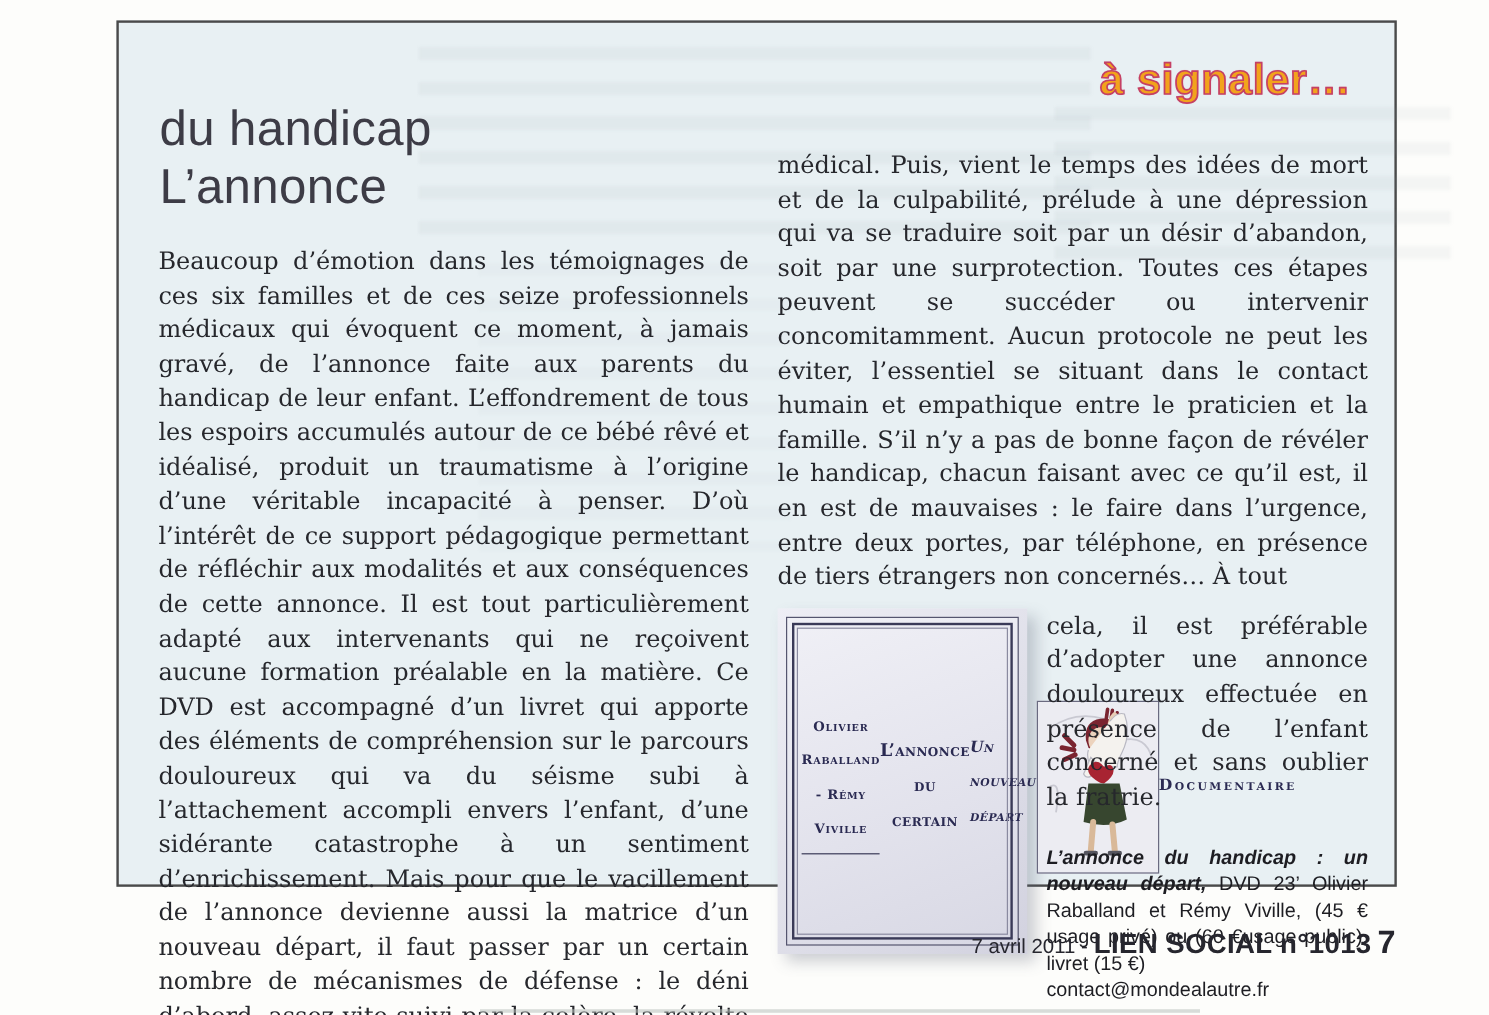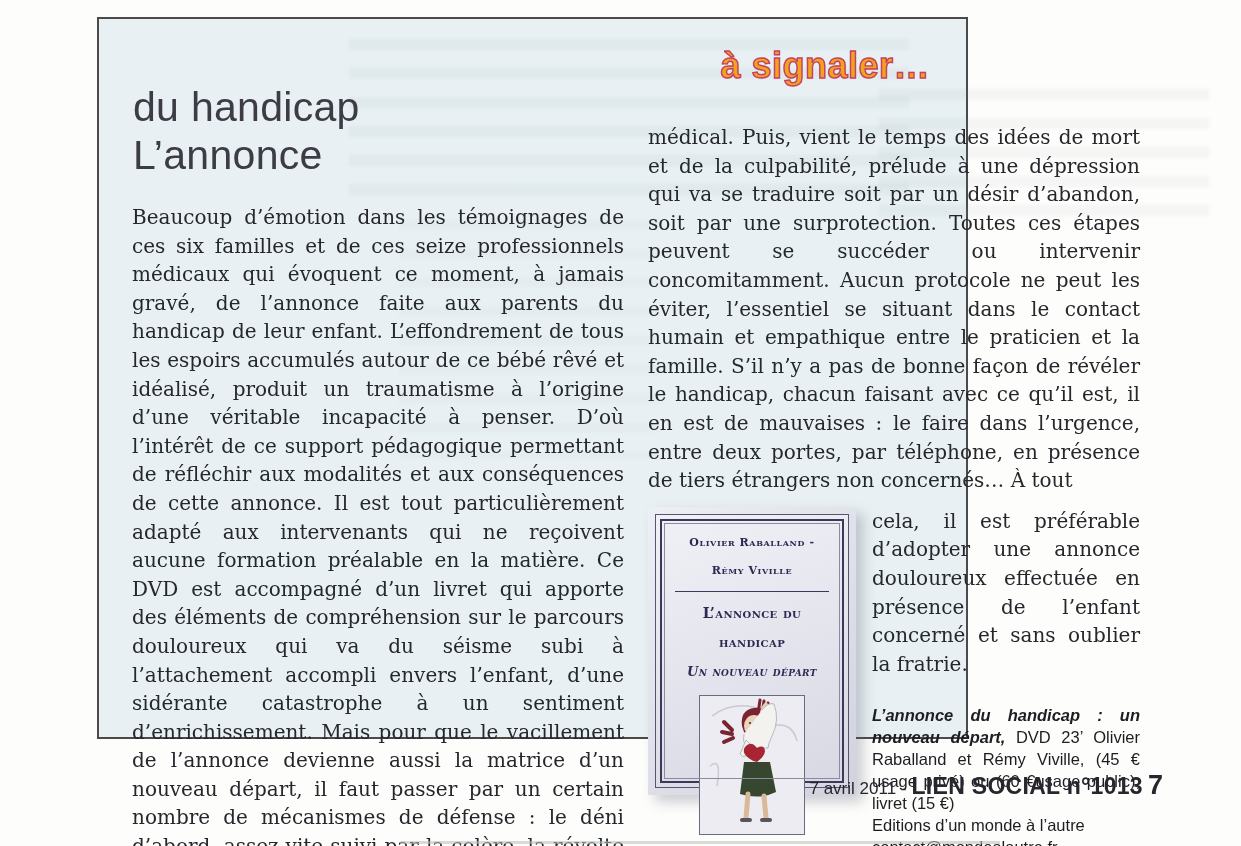--- a/index.html
+++ b/index.html
@@ -2,21 +2,21 @@
 <html><head>
 <meta charset="utf-8">
 <style>
   html,body{margin:0;padding:0;}
   body{
     width:1241px;height:846px;position:relative;overflow:hidden;
     background:#fdfdfb;
     font-family:"Liberation Sans",sans-serif;
   }
   .scan-box{
-    position:absolute;left:97px;top:17px;width:871px;height:722px;
+    position:absolute;left:97px;top:17px;width:1067px;height:722px;
     background:#e8f0f3;border:2px solid #4a4a4a;box-sizing:border-box;
   }
   
   .ghost{
     position:absolute;pointer-events:none;
     background:repeating-linear-gradient(180deg,rgba(130,140,150,0.07) 0 11px,rgba(0,0,0,0) 11px 29px);
     filter:blur(1.5px);
   }
   .ghost.g1{left:250px;top:20px;width:560px;height:160px;}
   .ghost.g2{left:780px;top:70px;width:330px;height:130px;}
@@ -53,21 +53,21 @@
   }
   .dvd-inner{
     width:100%;height:100%;box-sizing:border-box;
     border:1px solid #55556f;
     background:linear-gradient(160deg,#f0f0f6 0%,#e2e2ec 60%,#d8d8e4 100%);
     padding:4px;
   }
   .dvd-frame{
     width:100%;height:100%;box-sizing:border-box;
     border:2px solid #3a3a58;outline:1px solid #8a8aa0;outline-offset:-5px;
-    display:flex;flex-direction:column;align-items:center;
+    display:flex;align-items:center;
     padding:8px 6px 6px;color:#2a2a52;
   }
   .dvd-authors{
     font-size:11px;font-weight:700;font-variant:small-caps;
     letter-spacing:.6px;text-align:center;
     border-bottom:1px solid #3a3a58;padding-bottom:5px;width:92%;
   }
   .dvd-title{
     margin-top:7px;font-size:14.5px;font-weight:700;font-variant:small-caps;
     letter-spacing:.4px;text-align:center;
@@ -124,21 +124,21 @@
 
   <div class="col col-right">
     <div>médical. Puis, vient le temps des idées de mort et de la culpabilité, prélude à une dépression qui va se traduire soit par un désir d’abandon, soit par une surprotection. Toutes ces étapes peuvent se succéder ou intervenir concomitamment. Aucun protocole ne peut les éviter, l’essentiel se situant dans le contact humain et empathique entre le praticien et la famille. S’il n’y a pas de bonne façon de révéler le handicap, chacun faisant avec ce qu’il est, il en est de mauvaises : le faire dans l’urgence, entre deux portes, par téléphone, en présence de tiers étrangers non concernés… À tout</div>
 
     <div class="rc-row">
 
       <div class="dvd-cover">
         <div class="dvd-inner">
           <div class="dvd-frame">
             <div class="dvd-authors">Olivier Raballand - Rémy Viville</div>
-            <div class="dvd-title">L’annonce du handicap</div>
+            <div class="dvd-title">L’annonce du certain</div>
             <div class="dvd-subtitle">Un nouveau départ</div>
             <div class="dvd-art">
               <svg width="100" height="138" viewBox="0 0 100 138">
                 <path d="M10,20 Q30,5 55,12 M70,30 Q90,25 95,45 M8,70 Q20,60 15,90" stroke="#c9c9d2" stroke-width="1.5" fill="none"></path>
                 <path d="M58,4 L56,18 M62,5 L60,18 M66,7 L63,19" stroke="#7a2430" stroke-width="3" stroke-linecap="round"></path>
                 <path d="M40,30 Q38,14 52,12 Q66,10 66,26 Q66,34 60,38 Q48,42 42,36 Z" fill="#7a2430"></path>
                 <path d="M30,34 L22,26 M30,38 L20,36 M31,42 L22,46" stroke="#7a2430" stroke-width="4" stroke-linecap="round"></path>
                 <ellipse cx="52" cy="30" rx="10" ry="11" fill="#ecd3bd"></ellipse>
                 <path d="M47,33 Q52,37 57,33" stroke="#8a5a40" stroke-width="1.2" fill="none"></path>
                 <circle cx="48" cy="27" r="1.1" fill="#4a3028"></circle>
@@ -155,21 +155,20 @@
             <div class="dvd-genre">Documentaire</div>
 
           </div>
         </div>
       </div>
 
       <div class="rc-side">
         <div class="rc-cont">cela, il est préférable d’adopter une annonce douloureux effectuée en présence de l’enfant concerné et sans oublier la fratrie.</div>
         <div class="caption">
           <span class="cap-bold">L’annonce du handicap : un nouveau départ,</span><span> DVD 23’ Olivier Raballand et Rémy Viville, (45 € usage privé) ou (60 €usage public), livret (15 €)</span>
-          <span class="cap-line">Editions d’un monde à l’autre</span>
           <span class="cap-line">contact@mondealautre.fr</span>
         </div>
       </div>
 
     </div>
   </div>
 </div>
 
 <div class="footer">
   <span class="f-date">7 avril 2011 - </span>

